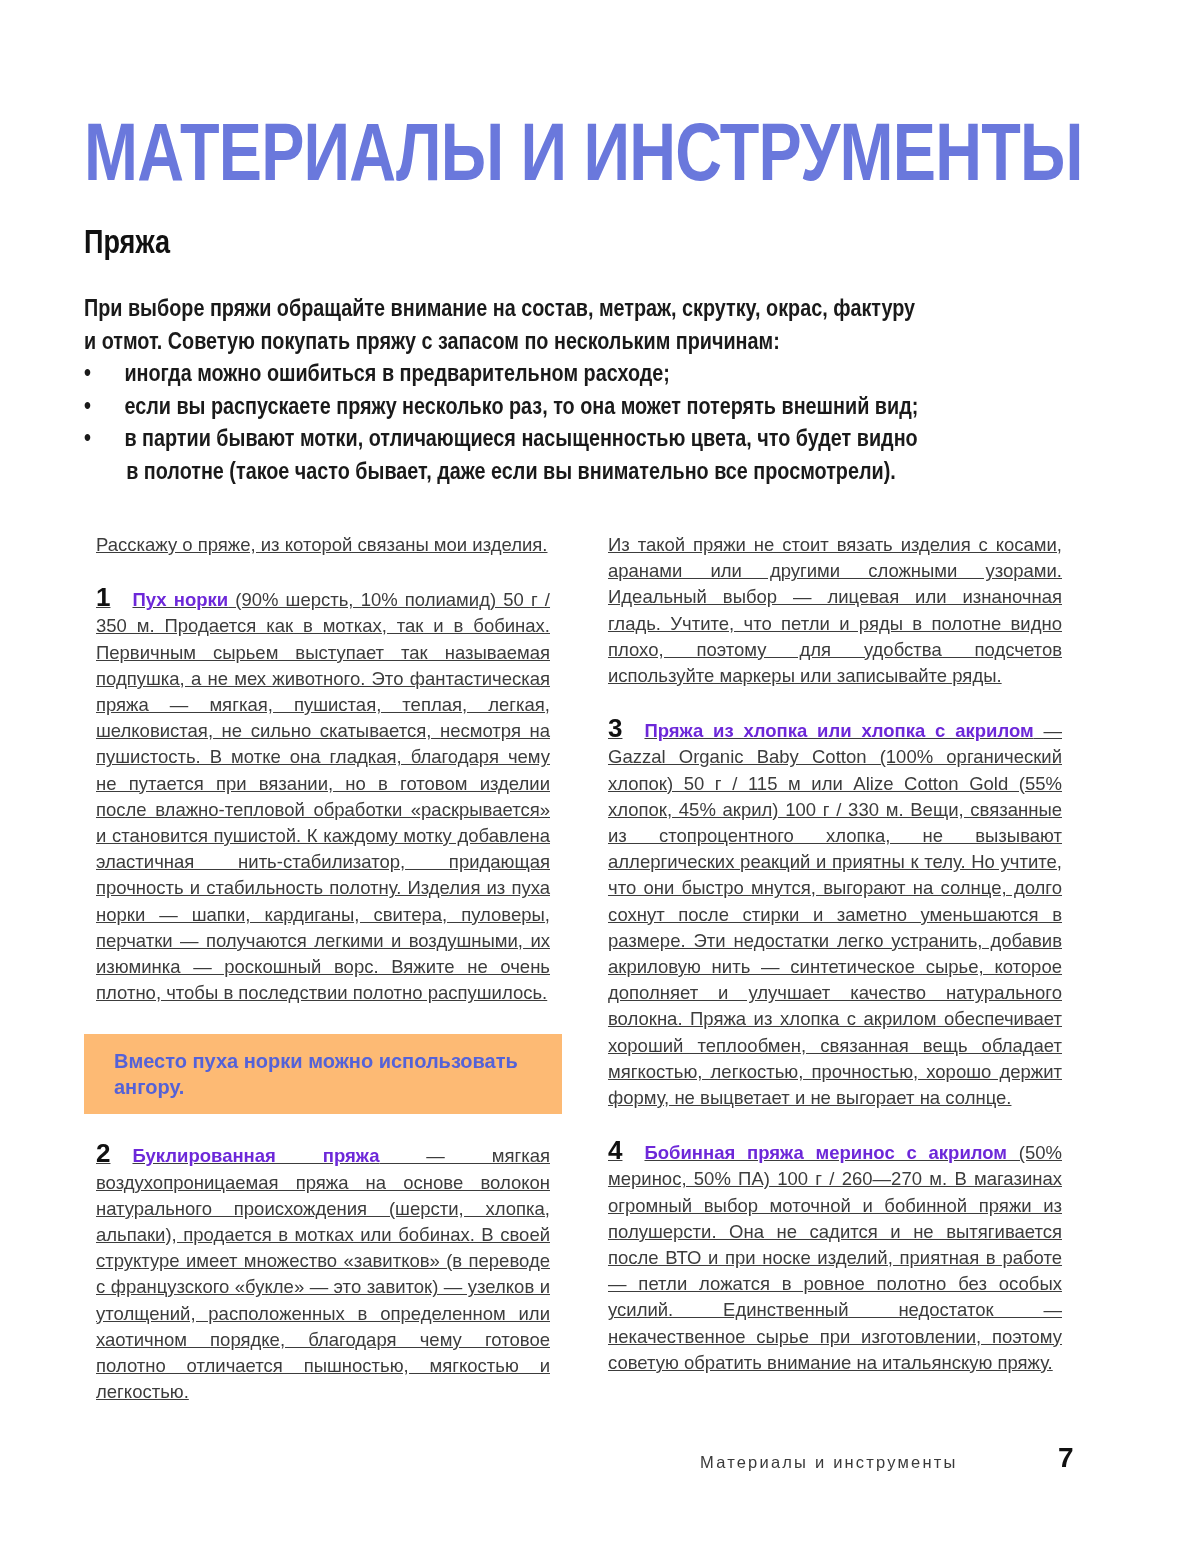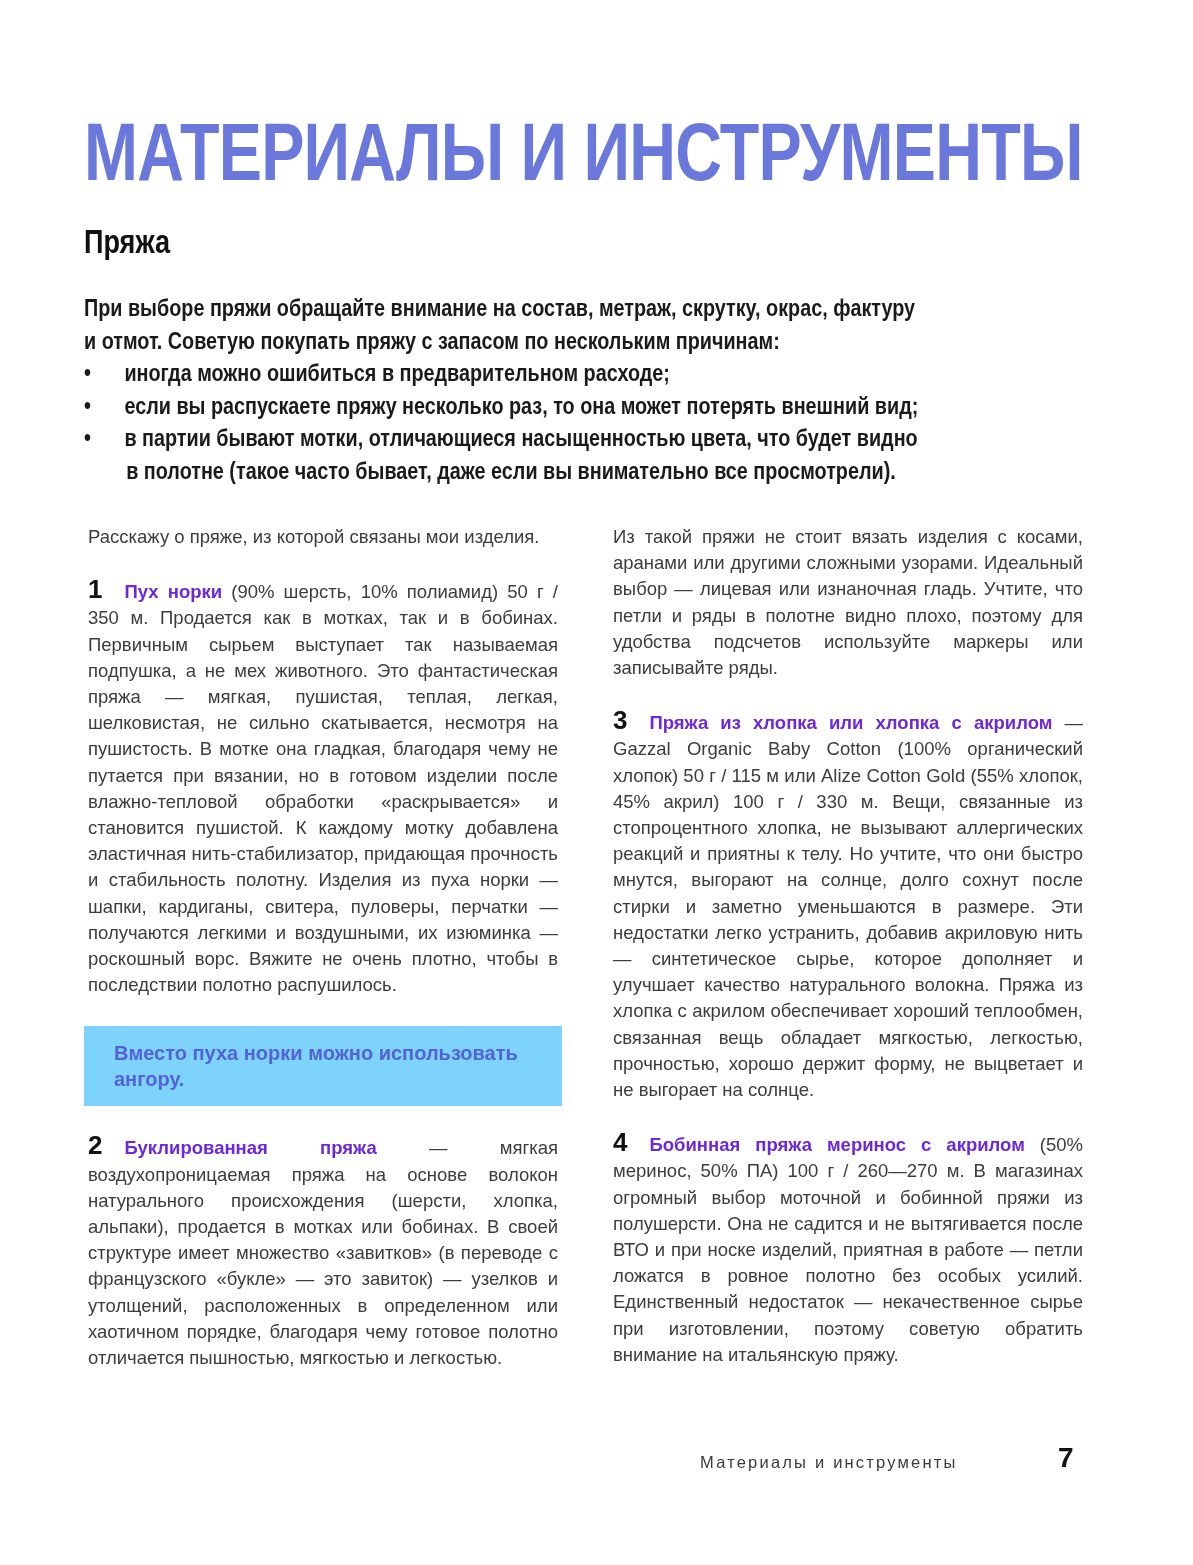--- a/index.html
+++ b/index.html
@@ -22,28 +22,28 @@
     font-weight: bold; font-size: 23px; line-height: 32.5px; color: #1a1a1a;
     transform: scaleX(0.86); transform-origin: left top;
   }
   .intro p { margin: 0; white-space: nowrap; }
   .intro ul { list-style: none; margin: 0; padding: 0; }
   .intro li { position: relative; padding-left: 47px; white-space: nowrap; }
   .intro li .bullet { position: absolute; left: 0; top: 0; }
 
   .col { position: absolute; top: 520px; width: 478px; font-size: 18.5px; line-height: 26.2px; color: #3c3c3c; text-align: justify; }
   .col-left { left: 84px; }
-  .col-right { left: 609px; }
-  .col p { margin: 4px; }
+  .col-right { left: 596px; }
+  .col p { margin: 12px; text-decoration: underline; }
   .col .item { margin-top: 26px; }
   .col .num { font-weight: bold; font-size: 26px; color: #111; margin-right: 22px; }
   .col .term { font-weight: bold; color: #6d28d9; }
 
   .note-box {
-    background: #7dd3fc; margin-top: 28px; padding: 14px 30px 14px 30px;
+    background: #fdba74; margin-top: 28px; padding: 14px 30px 14px 30px;
     font-weight: bold; font-size: 20px; line-height: 26px; color: #5462d8; text-align: left;
   }
 
   .footer-text {
     position: absolute; left: 700px; top: 1453px;
     font-size: 16.5px; letter-spacing: 2.2px; color: #3a3a3a;
   }
   .page-number {
     position: absolute; left: 1058px; top: 1442px;
     font-weight: bold; font-size: 28px; color: #111;

